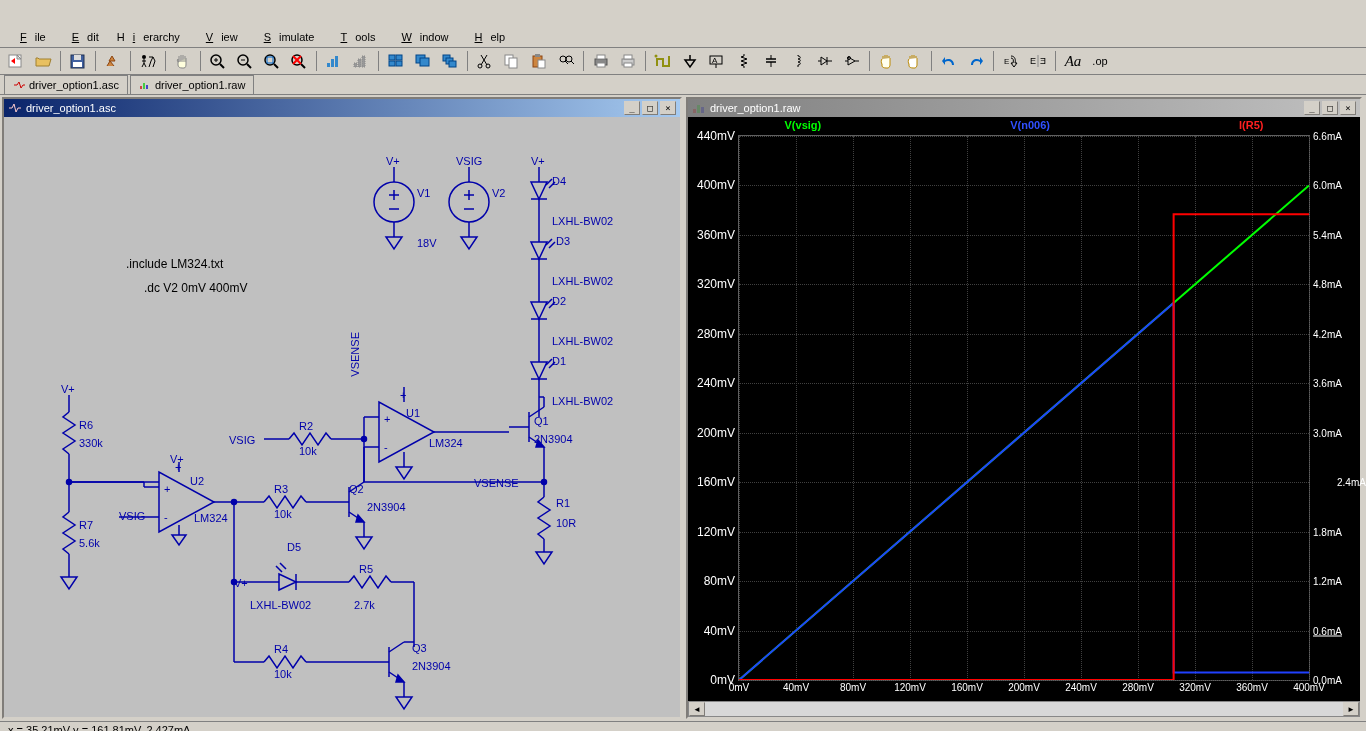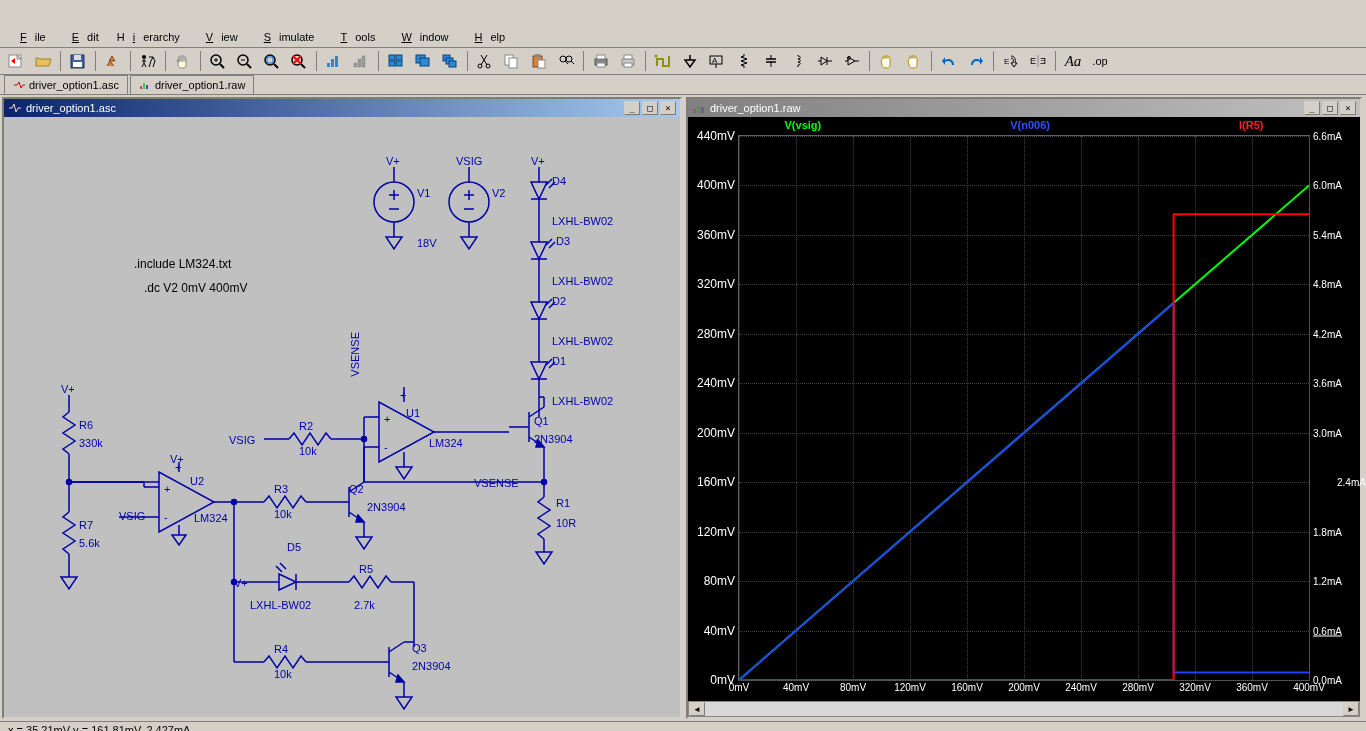--- a/index.html
+++ b/index.html
@@ -466,21 +466,21 @@
           <line x1="400" y1="525" x2="410" y2="525"></line>
         <line x1="385" y1="555" x2="400" y2="565"></line>
           <path d="M394,558 L400,565 L392,565 Z" class="node"></path>
           <line x1="400" y1="565" x2="400" y2="580"></line>
         <path d="M392,580 L408,580 L400,592 Z"></path>
         <circle cx="230" cy="465" r="2.5" class="node"></circle>
 
         <line x1="140" y1="400" x2="115" y2="400"></line>
       </svg>
 
-      <div class="schematic-directive" style="top:140px;left:130px">.include LM324.txt</div>
+      <div class="schematic-directive" style="top:140px;left:122px">.include LM324.txt</div>
       <div class="schematic-directive" style="top:164px;left:140px">.dc V2 0mV 400mV</div>
 
       <div class="schematic-comp" style="top:38px;left:382px">V+</div>
       <div class="schematic-comp" style="top:70px;left:413px">V1</div>
       <div class="schematic-comp" style="top:120px;left:413px">18V</div>
       <div class="schematic-comp" style="top:38px;left:452px">VSIG</div>
       <div class="schematic-comp" style="top:70px;left:488px">V2</div>
 
       <div class="schematic-comp" style="top:38px;left:527px">V+</div>
       <div class="schematic-comp" style="top:58px;left:548px">D4</div>

